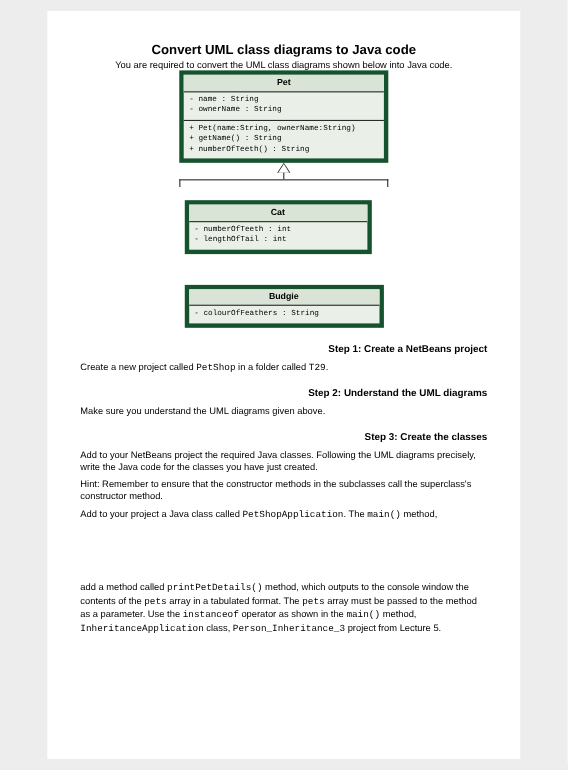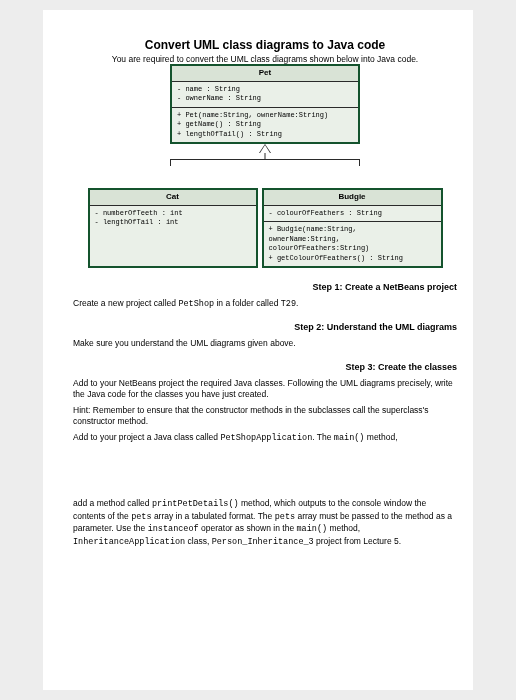--- a/index.html
+++ b/index.html
@@ -10,32 +10,32 @@
     font-family: Arial, Helvetica, sans-serif;
     font-size: 9px;
     display: flex;
     align-items: flex-start;
     justify-content: center;
     padding-top: 10px;
   }
   .page {
     width: 430px;
     background: #ffffff;
-    padding: 28px 16px 40px 30px;
+    padding: 28px 30px 40px 30px;
     min-height: 680px;
   }
   h1 { font-size: 12px; font-weight: bold; text-align: center; margin-bottom: 2px; }
   .intro { font-size: 8.5px; text-align: center; }
   .uml-area { width: 100%; display: flex; flex-direction: column; align-items: center; margin-bottom: 14px; }
-  .uml-box { border: 2px solid #14532d; background: #eaf0e8; font-family: "Courier New", monospace; font-size: 7px; line-height: 1.35; }
+  .uml-box { border: 4px solid #14532d; background: #eaf0e8; font-family: "Courier New", monospace; font-size: 7px; line-height: 1.35; }
   .uml-title { background: #d9e3d6; border-bottom: 1px solid #2a2a2a; text-align: center; font-weight: bold; font-family: Arial, sans-serif; font-size: 8px; padding: 2px 0; }
   .uml-section { border-bottom: 1px solid #2a2a2a; padding: 3px 5px; }
   .uml-section:last-child { border-bottom: none; }
   .pet { width: 190px; }
-  .row2 { display: flex; gap: 4px; margin-top: 22px; justify-content: center; position: relative; }
+  .row2 { display: flex; gap: 28px; margin-top: 12px; justify-content: center; position: relative; flex-direction: column; }
   .cat { width: 170px; }
   .budgie { width: 181px; }
   .connector-wrap { position: relative; width: 360px; height: 22px; }
   .tri {
     position: absolute; top: 0; left: 50%; transform: translateX(-50%);
     width: 0; height: 0;
     border-left: 6px solid transparent;
     border-right: 6px solid transparent;
     border-bottom: 9px solid #2a2a2a;
   }
@@ -66,21 +66,21 @@
   <div class="uml-area">
     <div class="uml-box pet">
       <div class="uml-title">Pet</div>
       <div class="uml-section">
         <div>- name : String</div>
         <div>- ownerName : String</div>
       </div>
       <div class="uml-section">
         <div>+ Pet(name:String, ownerName:String)</div>
         <div>+ getName() : String</div>
-        <div>+ lengthOfTail() : String</div>
+        <div>+ numberOfTeeth() : String</div>
       </div>
     </div>
 
     <div class="connector-wrap">
       <div class="tri"></div>
       <div class="vstem"></div>
       <div class="hbar"></div>
       <div class="vleft"></div>
       <div class="vright"></div>
     </div>
@@ -91,26 +91,20 @@
         <div class="uml-section">
           <div>- numberOfTeeth : int</div>
           <div>- lengthOfTail : int</div>
         </div>
       </div>
 
       <div class="uml-box budgie">
         <div class="uml-title">Budgie</div>
         <div class="uml-section">
           <div>- colourOfFeathers : String</div>
-        </div>
-        <div class="uml-section">
-          <div>+ Budgie(name:String,</div>
-          <div>         ownerName:String,</div>
-          <div>         colourOfFeathers:String)</div>
-          <div>+ getColourOfFeathers() : String</div>
         </div>
       </div>
     </div>
   </div>
 
   <div class="step">Step 1: Create a NetBeans project</div>
   <p class="para">
     <span>Create a new project called </span><span class="mono">PetShop</span><span> in a folder called </span><span class="mono">T29</span><span>.</span>
   </p>
 

